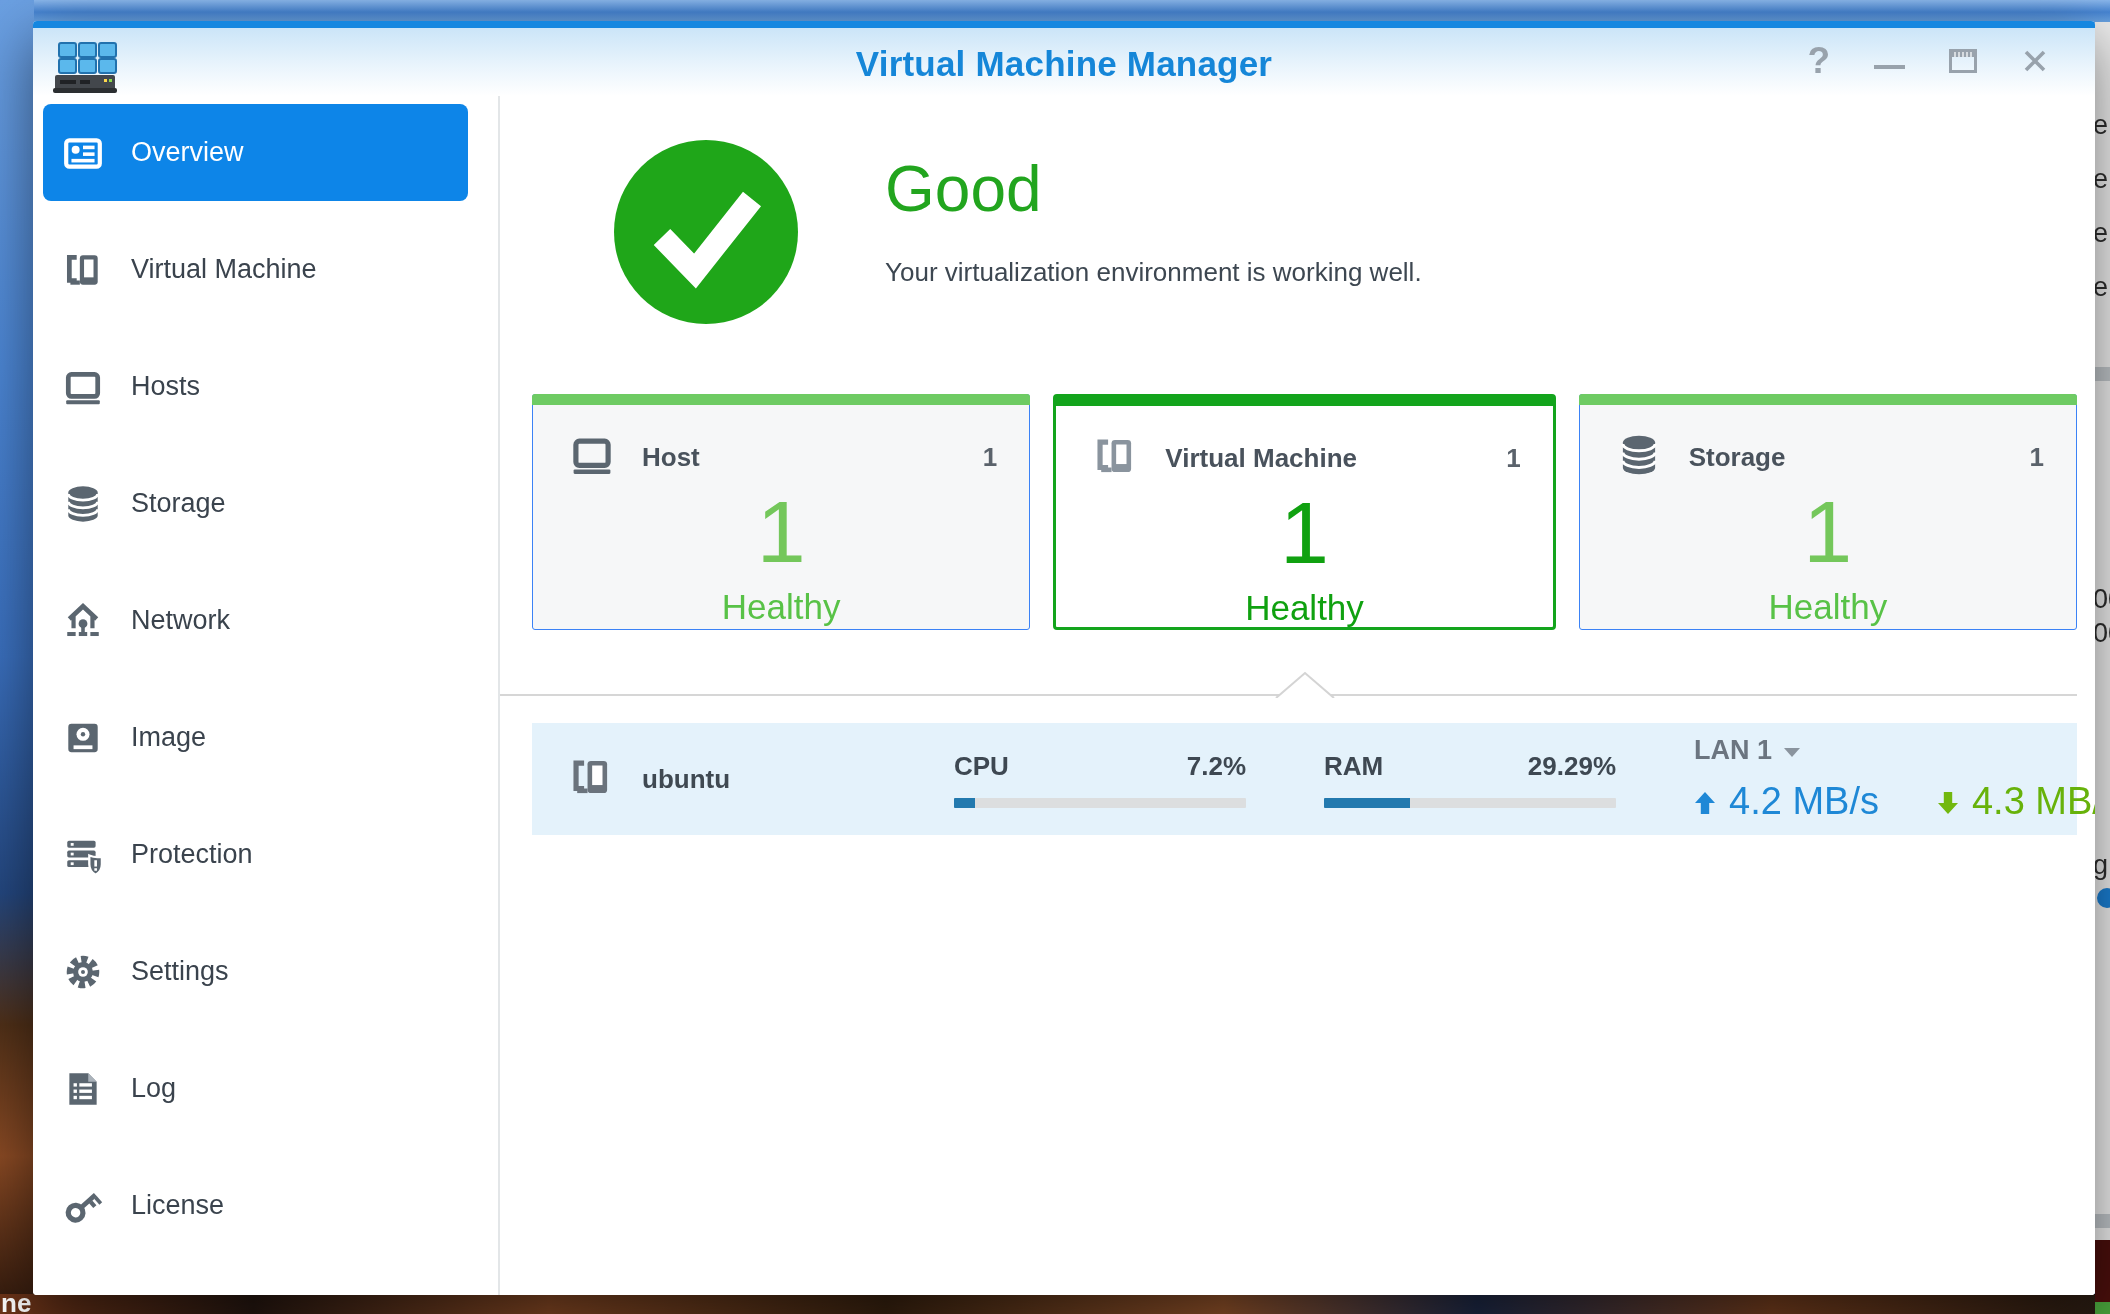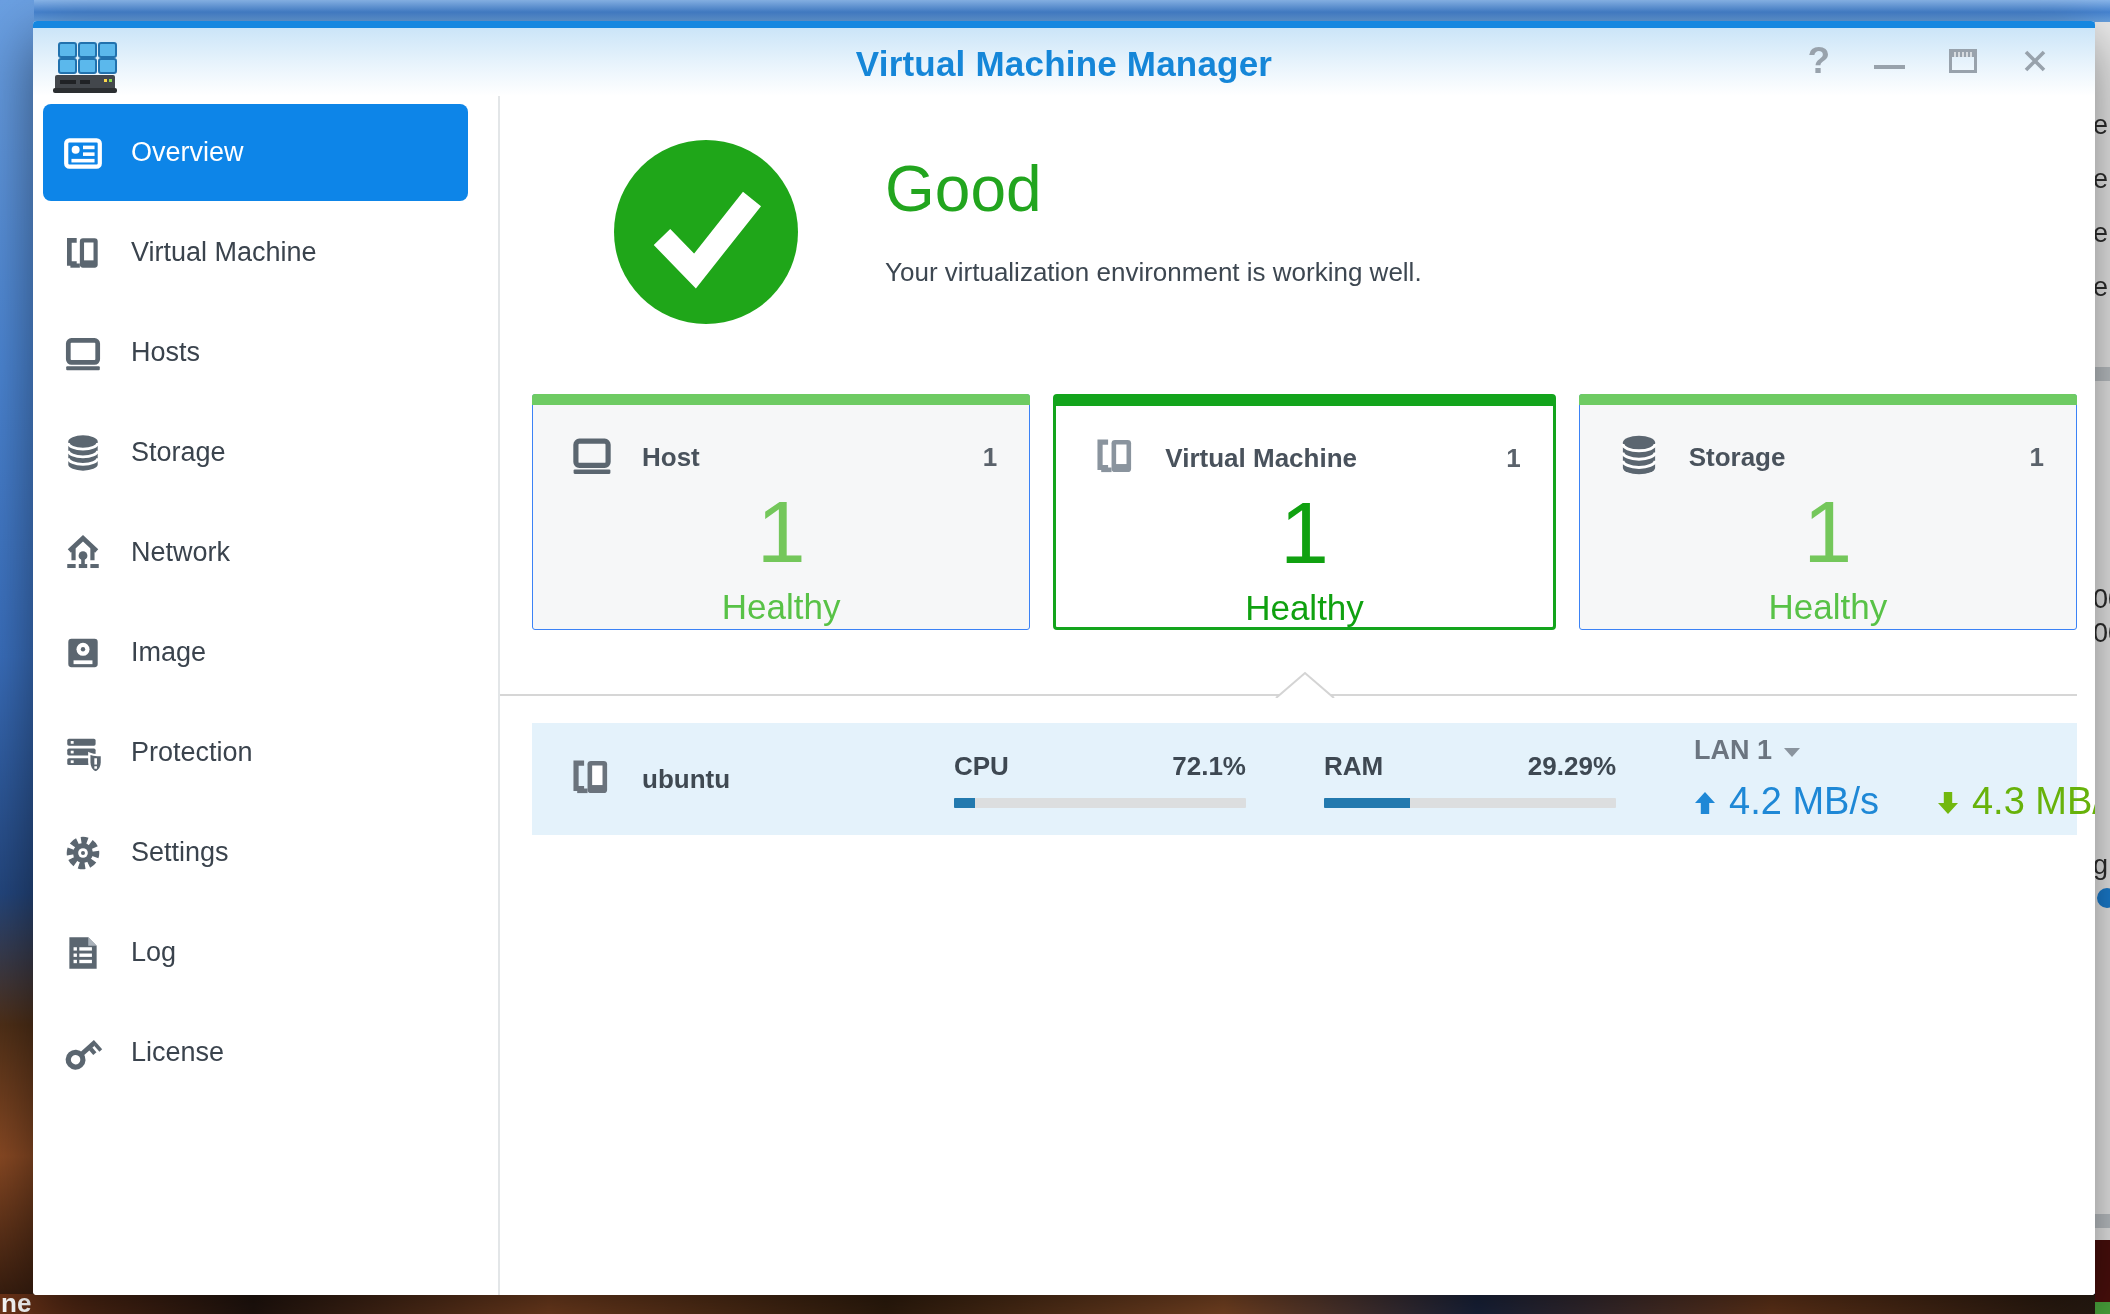--- a/index.html
+++ b/index.html
@@ -39,21 +39,21 @@
   .ctrl-help { color:#98a2ac; font-size:37px; font-weight:bold; line-height:34px; }
   .ctrl-min-bar { width:31px; height:4px; background:#98a2ac; margin-top:12px; }
   .ctrl-max-box { width:28px; height:24px; border:3px solid #98a2ac; }
   .ctrl-max-box .top { height:5px;
     background:repeating-linear-gradient(90deg,#98a2ac 0 2px,#d7dce0 2px 4px); }
 
   .window-body { flex:1; display:flex; min-height:0; background:#fff; }
 
   
   .sidebar { width:467px; flex:0 0 auto; border-right:2px solid #e3e6e8; padding-top:8px; }
-  .nav-item { display:flex; align-items:center; height:97px; margin:0 30px 3px 10px;
+  .nav-item { display:flex; align-items:center; height:97px; margin:0 30px 20px 10px;
     padding-left:18px; border-radius:8px; cursor:pointer; }
   .nav-icon { width:44px; display:flex; justify-content:center; flex:0 0 auto; }
   .nav-label { margin-left:26px; font-size:27px; color:#3a434d; }
   .nav-item.active { background:#0d85e8; }
   .nav-item.active .nav-label { color:#fff; }
 
   
   .main { flex:1; min-width:0; position:relative; background:#fff; }
 
   .status { display:flex; align-items:flex-start; margin:41px 0 0 111px; }
@@ -389,21 +389,21 @@
               <rect x="17" y="6" width="17" height="28" rx="3" fill="#6a737c"></rect>
               <rect x="21" y="10" width="9" height="17" fill="#fff"></rect>
             </svg>
           </span>
           <span class="label">ubuntu</span>
         </div>
 
         <div class="metric">
           <div class="metric-head">
             <span>CPU</span>
-            <span>72.1%</span>
+            <span>7.2%</span>
           </div>
           <div class="bar">
             <div class="bar-fill" style="width: 7.2%;"></div>
           </div>
         </div>
 
         <div class="metric">
           <div class="metric-head">
             <span>RAM</span>
             <span>29.29%</span>

